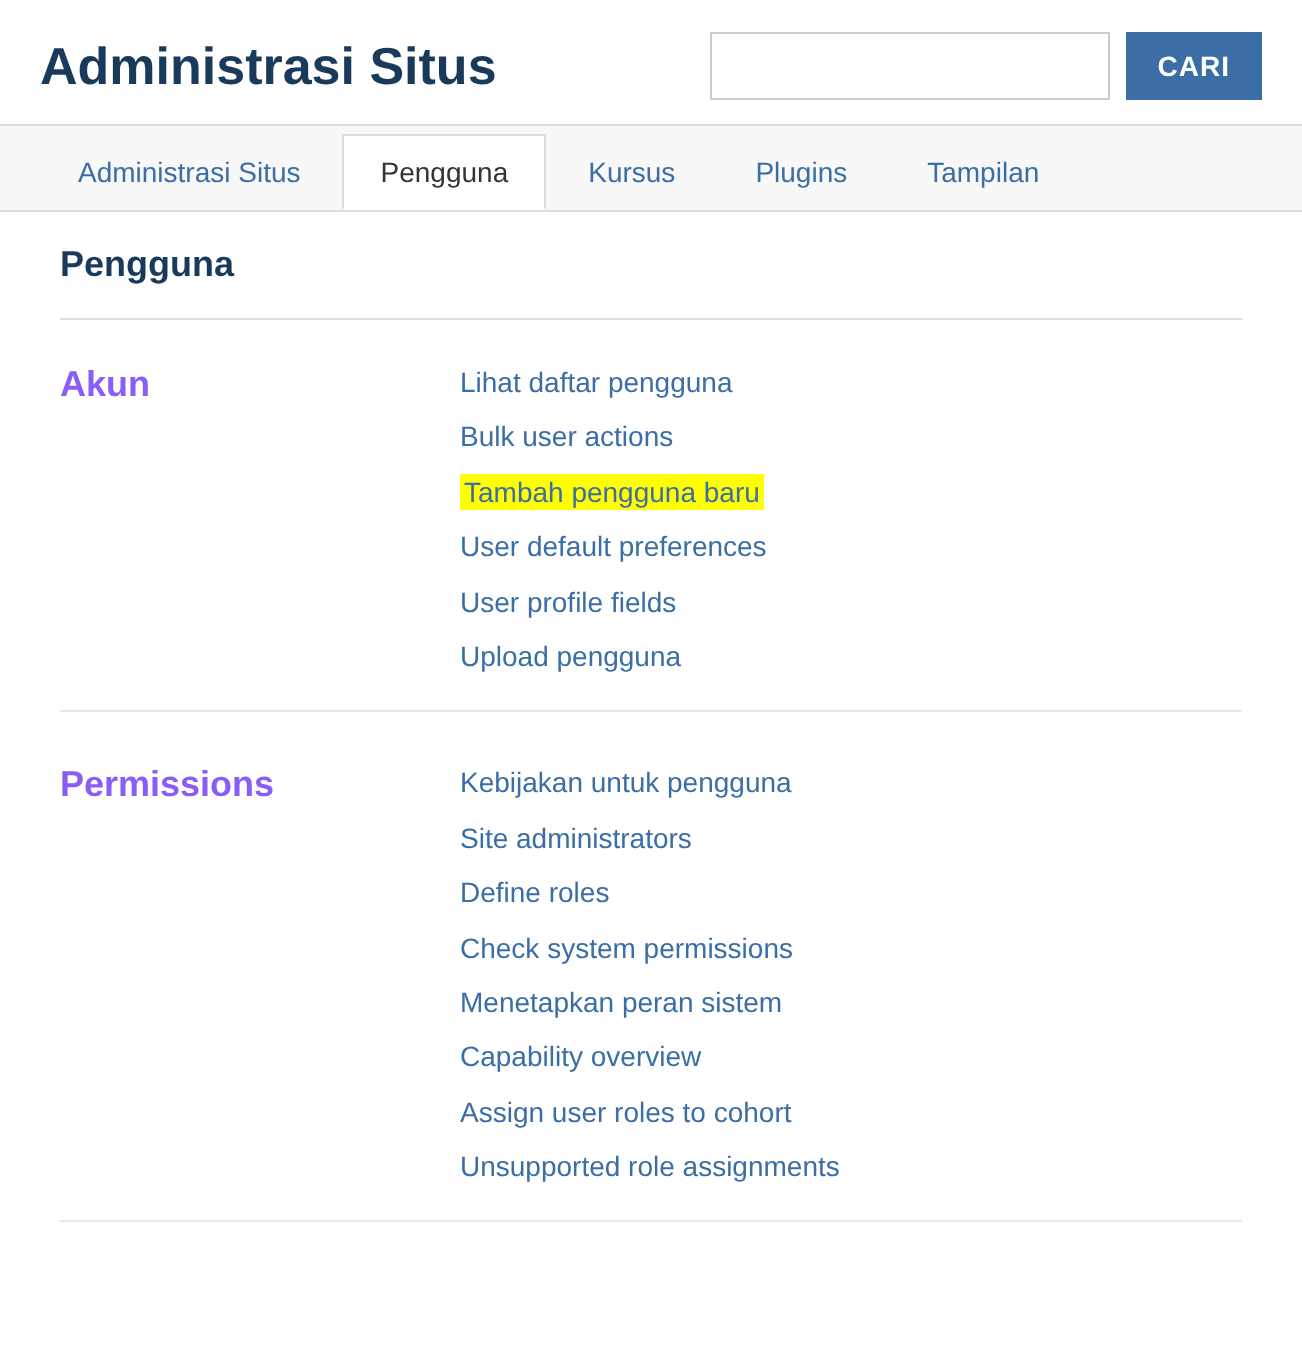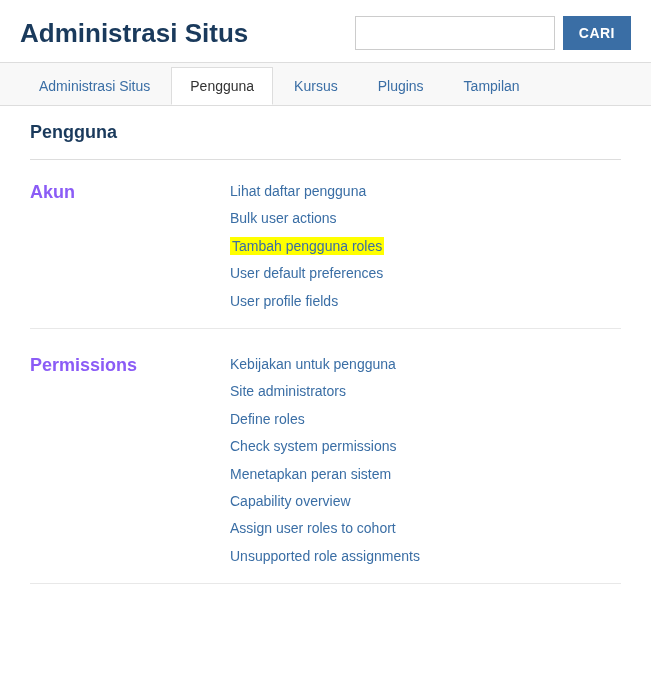--- a/index.html
+++ b/index.html
@@ -136,23 +136,24 @@
 <div class="main-content">
   <div class="section-title">Pengguna</div>
   <hr class="section-divider">
 
   <div id="sections-container">
       <div class="section-block">
         <div class="section-label">Akun</div>
         <div class="section-links">
           <a href="#">Lihat daftar pengguna</a>
           <a href="#">Bulk user actions</a>
-          <a href="#"><span class="highlighted">Tambah pengguna roles</span></a>
+          <a href="#"><span class="highlighted">Tambah pengguna baru</span></a>
           <a href="#">User default preferences</a>
           <a href="#">User profile fields</a>
+          <a href="#">Upload pengguna</a>
         </div>
       </div>
       <div class="section-block">
         <div class="section-label">Permissions</div>
         <div class="section-links">
           <a href="#">Kebijakan untuk pengguna</a>
           <a href="#">Site administrators</a>
           <a href="#">Define roles</a>
           <a href="#">Check system permissions</a>
           <a href="#">Menetapkan peran sistem</a>

